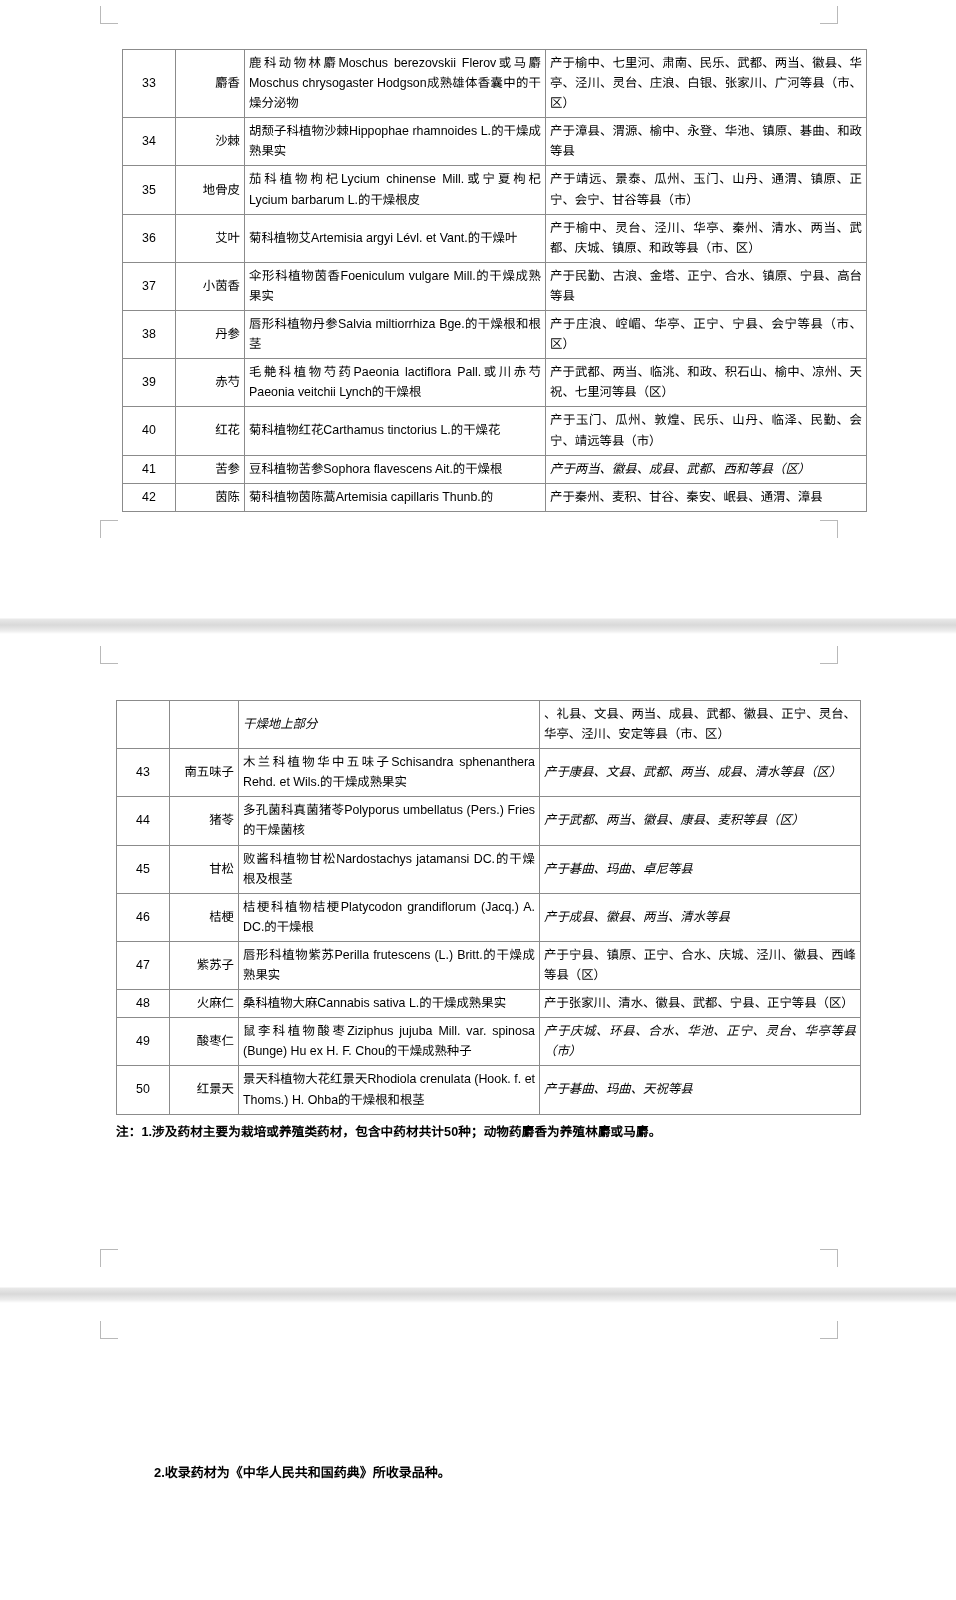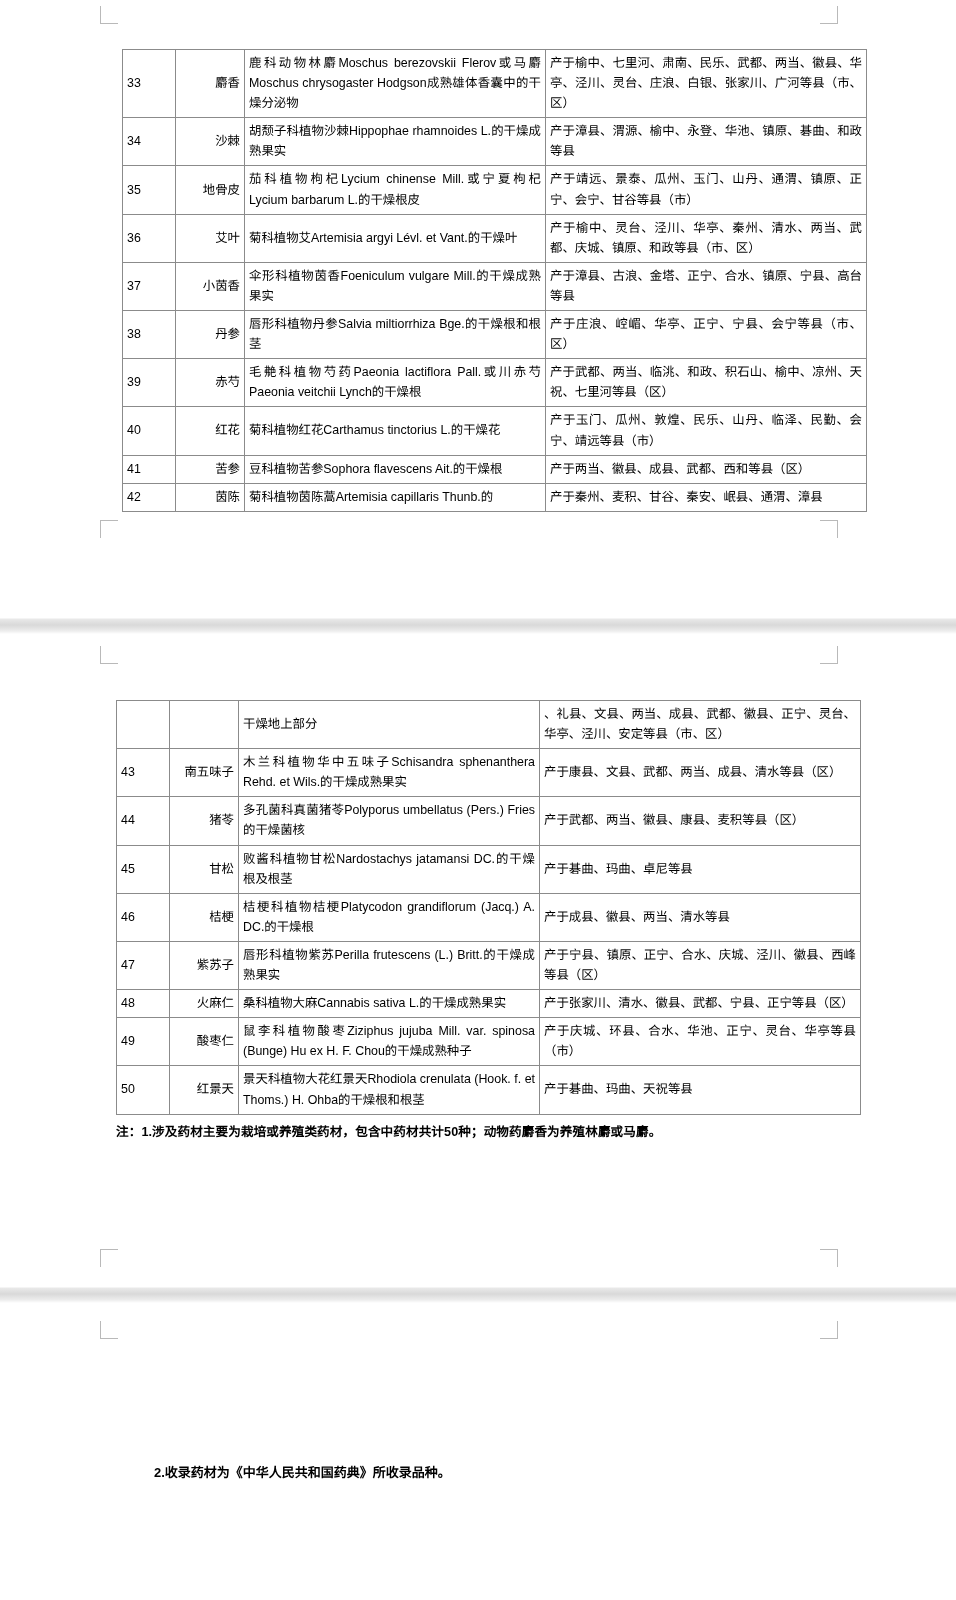--- a/index.html
+++ b/index.html
@@ -78,20 +78,21 @@
   table.herb td {
     border: 1px solid #8b8b8b;
     padding: 3px 4px 4px 4px;
     vertical-align: middle;
     font-size: 12.4px;
     line-height: 1.62;
     word-break: break-word;
   }
   td.c-no {
     width: 44px;
+    text-align: center;
     font-size: 13px;
     padding: 3px 2px;
   }
   td.c-name {
     width: 60px;
     text-align: right;
     font-size: 12.6px;
     padding: 3px 2px;
     line-height: 1.5;
   }
@@ -100,21 +101,21 @@
     text-align: justify;
     text-align-last: left;
     vertical-align: top;
   }
   td.c-origin {
     width: 312px;
     text-align: justify;
     text-align-last: left;
     vertical-align: top;
   }
-  td.c-desc.mid, td.c-origin.mid { vertical-align: middle; }
+  td.c-desc.mid, td.c-origin.mid { vertical-align: middle; font-style: italic; }
 
   .note {
     width: 712px;
     margin: 7px auto 12px auto;
     font-size: 12.6px;
     line-height: 1.6;
     letter-spacing: 0.1px;
     font-weight: 600;
   }
   .note2 {
@@ -182,21 +183,21 @@
           <tr>
             <td class="c-no">36</td>
             <td class="c-name">艾叶</td>
             <td class="c-desc">菊科植物艾Artemisia argyi Lévl. et Vant.的干燥叶</td>
             <td class="c-origin">产于榆中、灵台、泾川、华亭、秦州、清水、两当、武都、庆城、镇原、和政等县（市、区）</td>
           </tr>
           <tr>
             <td class="c-no">37</td>
             <td class="c-name">小茵香</td>
             <td class="c-desc">伞形科植物茵香Foeniculum vulgare Mill.的干燥成熟果实</td>
-            <td class="c-origin">产于漳县、古浪、金塔、正宁、合水、镇原、宁县、高台等县</td>
+            <td class="c-origin">产于民勤、古浪、金塔、正宁、合水、镇原、宁县、高台等县</td>
           </tr>
           <tr>
             <td class="c-no">38</td>
             <td class="c-name">丹参</td>
             <td class="c-desc">唇形科植物丹参Salvia miltiorrhiza Bge.的干燥根和根茎</td>
             <td class="c-origin">产于庄浪、崆嵋、华亭、正宁、宁县、会宁等县（市、区）</td>
           </tr>
           <tr>
             <td class="c-no">39</td>
             <td class="c-name">赤芍</td>

